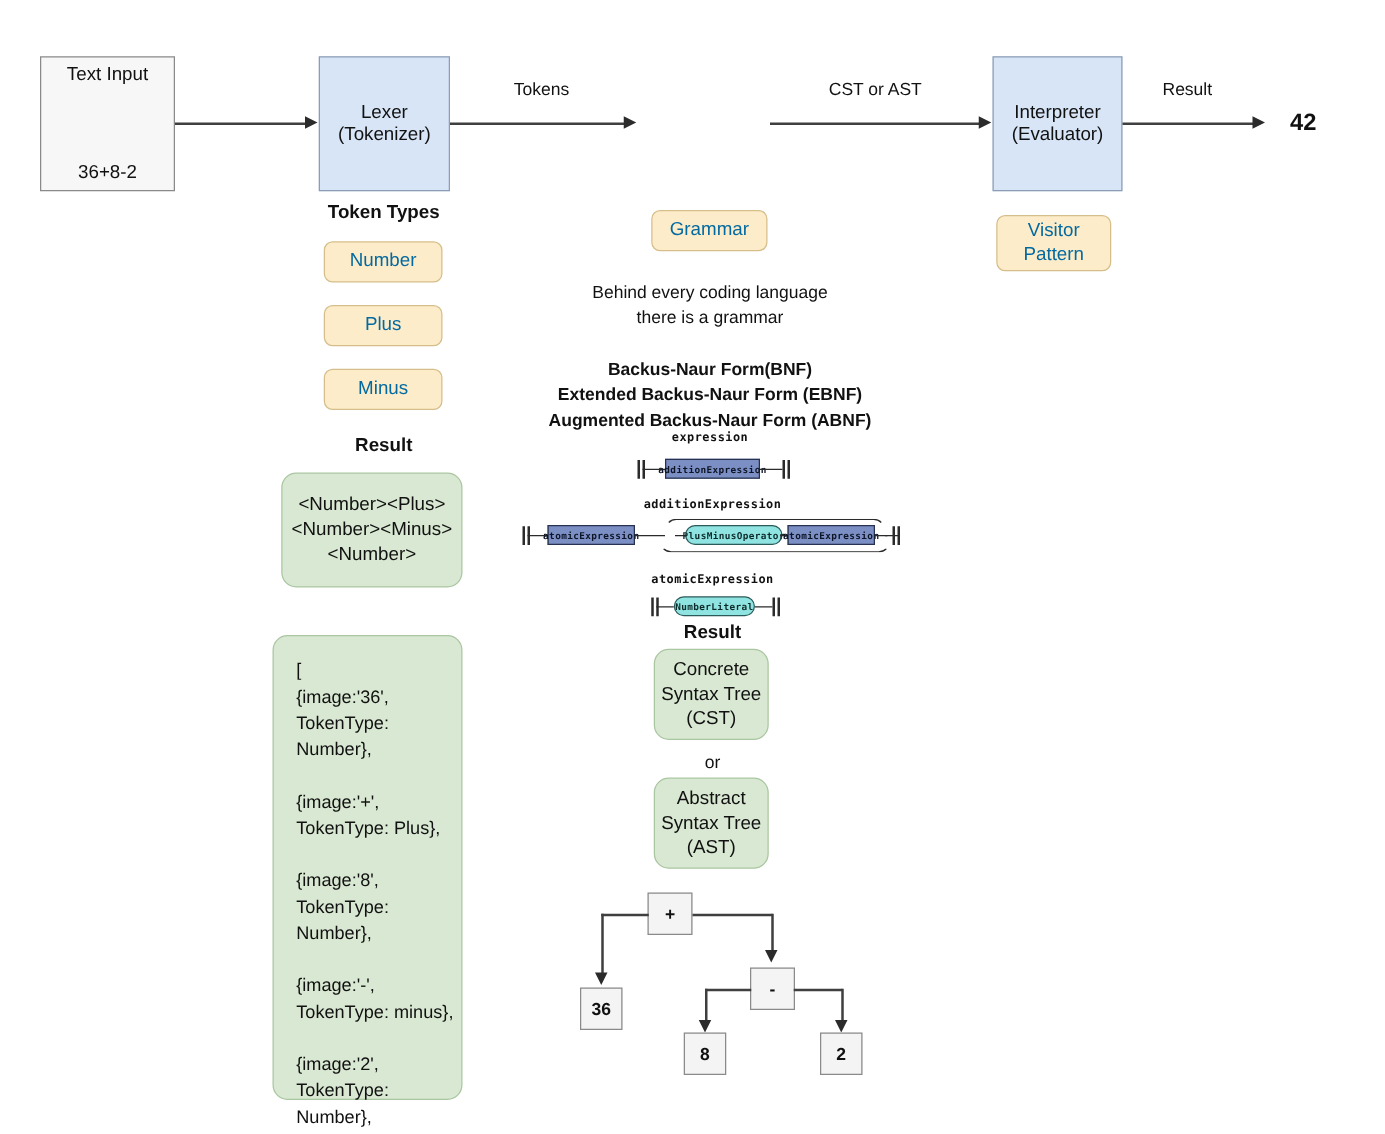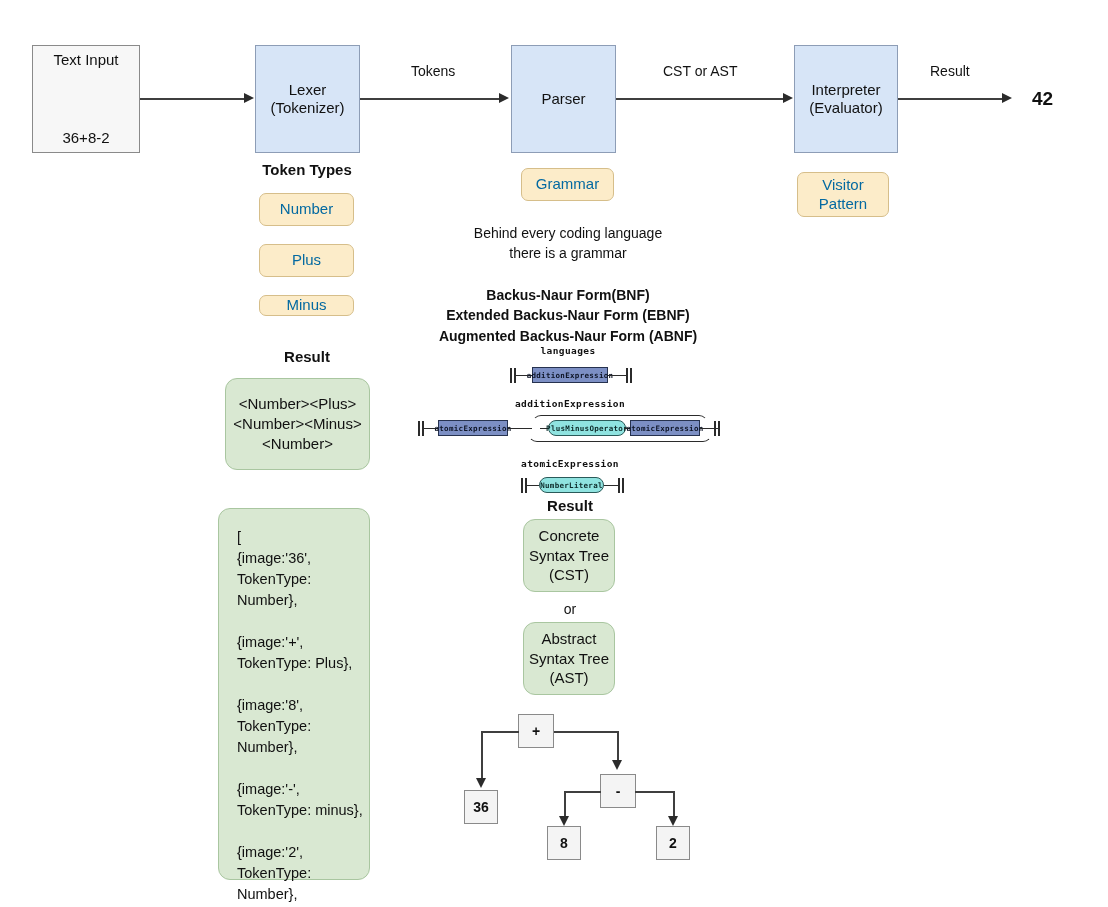--- a/index.html
+++ b/index.html
@@ -213,23 +213,20 @@
     <div>
       <div>Lexer</div>
       <div>(Tokenizer)</div>
     </div>
   </div>
 
   <div class="abs hline" style="left:360px; top:98px; width:140px;"></div>
   <div class="abs arrow-right" style="left:499px; top:93px;"></div>
   <div class="abs edge-label" style="left:411px; top:63px;">Tokens</div>
 
-  <div class="abs proc-box" style="left:511px; top:45px; width:105px; height:108px;">
-    <div>Parser</div>
-  </div>
 
   <div class="abs hline" style="left:616px; top:98px; width:168px;"></div>
   <div class="abs arrow-right" style="left:783px; top:93px;"></div>
   <div class="abs edge-label" style="left:663px; top:63px;">CST or AST</div>
 
   <div class="abs proc-box" style="left:794px; top:45px; width:104px; height:108px;">
     <div>
       <div>Interpreter</div>
       <div>(Evaluator)</div>
     </div>
@@ -238,21 +235,21 @@
   <div class="abs hline" style="left:898px; top:98px; width:105px;"></div>
   <div class="abs arrow-right" style="left:1002px; top:93px;"></div>
   <div class="abs edge-label" style="left:930px; top:63px;">Result</div>
 
   <div class="abs result-number" style="left:1032px; top:88px;">42</div>
 
   <div class="abs section-title" style="left:237px; top:161px; width:140px;">Token Types</div>
 
   <div class="abs tag-box" style="left:259px; top:193px; width:95px; height:33px;">Number</div>
   <div class="abs tag-box" style="left:259px; top:244px; width:95px; height:33px;">Plus</div>
-  <div class="abs tag-box" style="left:259px; top:295px; width:95px; height:21px;">Minus</div>
+  <div class="abs tag-box" style="left:259px; top:295px; width:95px; height:33px;">Minus</div>
 
   <div class="abs section-title" style="left:237px; top:348px; width:140px;">Result</div>
 
   <div class="abs green-box" style="left:225px; top:378px; width:145px; height:92px;">&lt;Number&gt;&lt;Plus&gt;
 &lt;Number&gt;&lt;Minus&gt;
 &lt;Number&gt;</div>
 
   <div class="abs green-box left" style="left:218px; top:508px; width:152px; height:372px;">[
 {image:'36',
 TokenType: Number},
@@ -274,21 +271,21 @@
   <div class="abs tag-box" style="left:521px; top:168px; width:93px; height:33px;">Grammar</div>
 
 
   <div class="abs free-text" style="left:428px; top:223px; width:280px;">Behind every coding language
 there is a grammar</div>
 
   <div class="abs free-text" style="left:428px; top:285px; width:280px;font-weight:bold;">Backus-Naur Form(BNF)
 Extended Backus-Naur Form (EBNF)
 Augmented Backus-Naur Form (ABNF)</div>
 
-  <div class="abs rr-title" style="left:493px; top:345px; width:150px;">languages</div>
+  <div class="abs rr-title" style="left:493px; top:345px; width:150px;">expression</div>
   <div class="abs" style="left:510px; top:365px; width:120px; height:22px;">
     <div class="rr-term" style="left:0px;   top:3px; height:15px;"></div>
     <div class="rr-term" style="left:4px;   top:3px; height:15px;"></div>
     <div class="rr-line" style="left:4px;   top:10px; width:18px;"></div>
     <div class="rr-rect" style="position:absolute; left:22px; top:2px; width:76px; height:16px;">additionExpression</div>
     <div class="rr-line" style="left:98px;  top:10px; width:18px;"></div>
     <div class="rr-term" style="left:116px; top:3px; height:15px;"></div>
     <div class="rr-term" style="left:120px; top:3px; height:15px;"></div>
   </div>
 

